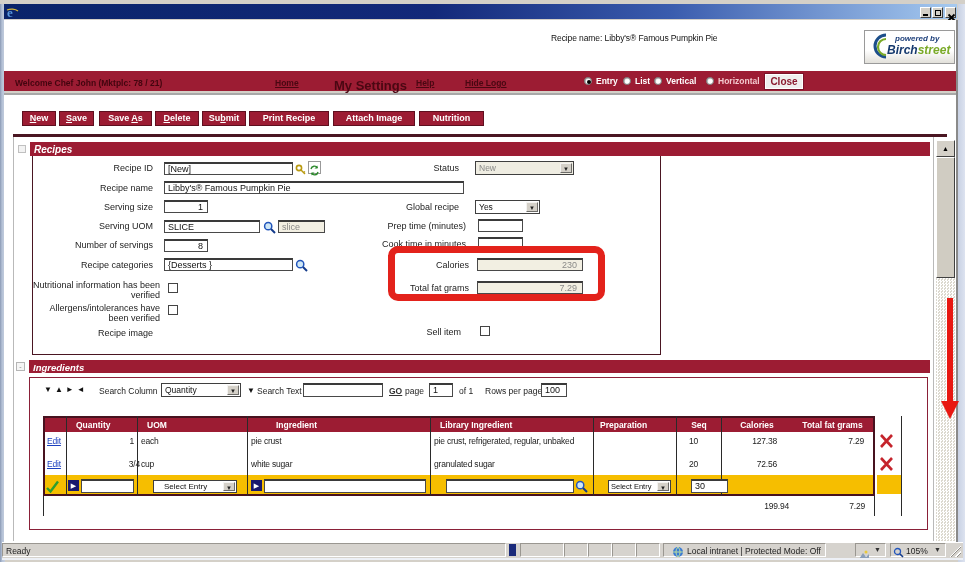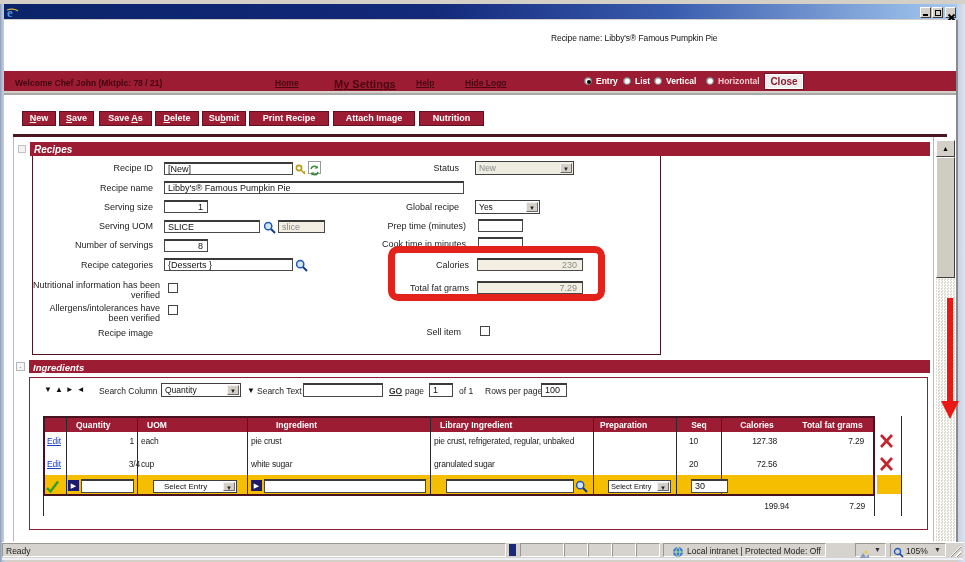--- a/index.html
+++ b/index.html
@@ -37,26 +37,34 @@
       <div class="abs" style="left:1.5px;top:1.5px;width:6px;height:6px;border:1.5px solid #000;"></div>
     </div>
 <div class="abs" style="left:945px;top:7px;width:11px;height:11px;background:#D4D0C8;border:1px solid;border-color:#fff #404040 #404040 #fff;"><svg width="9" height="9" viewBox="0 0 9 9" style="margin:0.5px 0 0 0.5px">
         <path d="M1.5 1.5 L7.5 7.5 M7.5 1.5 L1.5 7.5" stroke="#000" stroke-width="1.8"></path>
       </svg></div>
 
 <div class="abs" style="left:4px;top:20px;width:953px;height:52px;background:#fff;"></div>
 
 <div class="abs" style="left:551px;top:33px;font-size:8.5px;color:#111;letter-spacing:-0.1px;">Recipe name: Libby's® Famous Pumpkin Pie</div>
 
+<div class="abs" style="left:864px;top:30px;width:91px;height:34px;background:linear-gradient(180deg,#ffffff 60%,#e2e0da 100%);border:1px solid #9a9a9a;">
+ <svg width="89" height="32" viewBox="0 0 89 32">
+  <path d="M 21 4 A 11 11 0 1 0 21 26" fill="none" stroke="#1d4f8a" stroke-width="3"></path>
+  <path d="M 21 8 A 7.5 7.5 0 1 0 21 24" fill="none" stroke="#7aaa28" stroke-width="2.2"></path>
+  <text x="30" y="10" font-size="8" font-style="italic" font-weight="bold" fill="#1d3f7a">powered by</text>
+  <text x="22" y="23" font-size="12" font-style="italic" font-weight="bold" fill="#15396e">Birch<tspan fill="#7aaa28">street</tspan></text>
+ </svg>
+</div>
 
 <div class="abs" style="left:4px;top:71px;width:953px;height:20px;background:#9C1C33;"></div>
 <div class="abs" style="left:4px;top:93px;width:953px;height:2px;background:#a8a8a8;"></div>
 <div class="abs" style="left:15px;top:78px;font-size:8.5px;font-weight:bold;color:#43050f;">Welcome Chef John (Mktplc: 78 / 21)</div>
 <div class="abs" style="left:275px;top:78px;font-size:8.5px;font-weight:bold;color:#4a0712;text-decoration:underline;">Home</div>
-<div class="abs" style="left:334px;top:78px;font-size:11px;font-weight:bold;color:#4a0712;text-decoration:underline;">My Settings</div>
+<div class="abs" style="left:334px;top:78px;font-size:13px;font-weight:bold;color:#4a0712;">My Settings</div>
 <div class="abs" style="left:416px;top:78px;font-size:8.5px;font-weight:bold;color:#4a0712;text-decoration:underline;">Help</div>
 <div class="abs" style="left:465px;top:78px;font-size:8.5px;font-weight:bold;color:#4a0712;text-decoration:underline;">Hide Logo</div>
 
 <div class="abs" id="radios">
 <div class="abs" style="left:584px;top:77px;width:8px;height:8px;border-radius:50%;background:#fff;border:1px solid #777;box-shadow:inset 0.5px 0.5px 1px #999;"></div>
 <div class="abs" style="left:587px;top:80px;width:4px;height:4px;border-radius:50%;background:#000;"></div>
 <div class="abs" style="left:596px;top:76px;font-size:8.5px;font-weight:bold;color:#fff;">Entry</div>
 <div class="abs" style="left:623px;top:77px;width:8px;height:8px;border-radius:50%;background:#fff;border:1px solid #777;box-shadow:inset 0.5px 0.5px 1px #999;"></div>
 <div class="abs" style="left:635px;top:76px;font-size:8.5px;font-weight:bold;color:#fff;">List</div>
 <div class="abs" style="left:654px;top:77px;width:8px;height:8px;border-radius:50%;background:#fff;border:1px solid #777;box-shadow:inset 0.5px 0.5px 1px #999;"></div>

